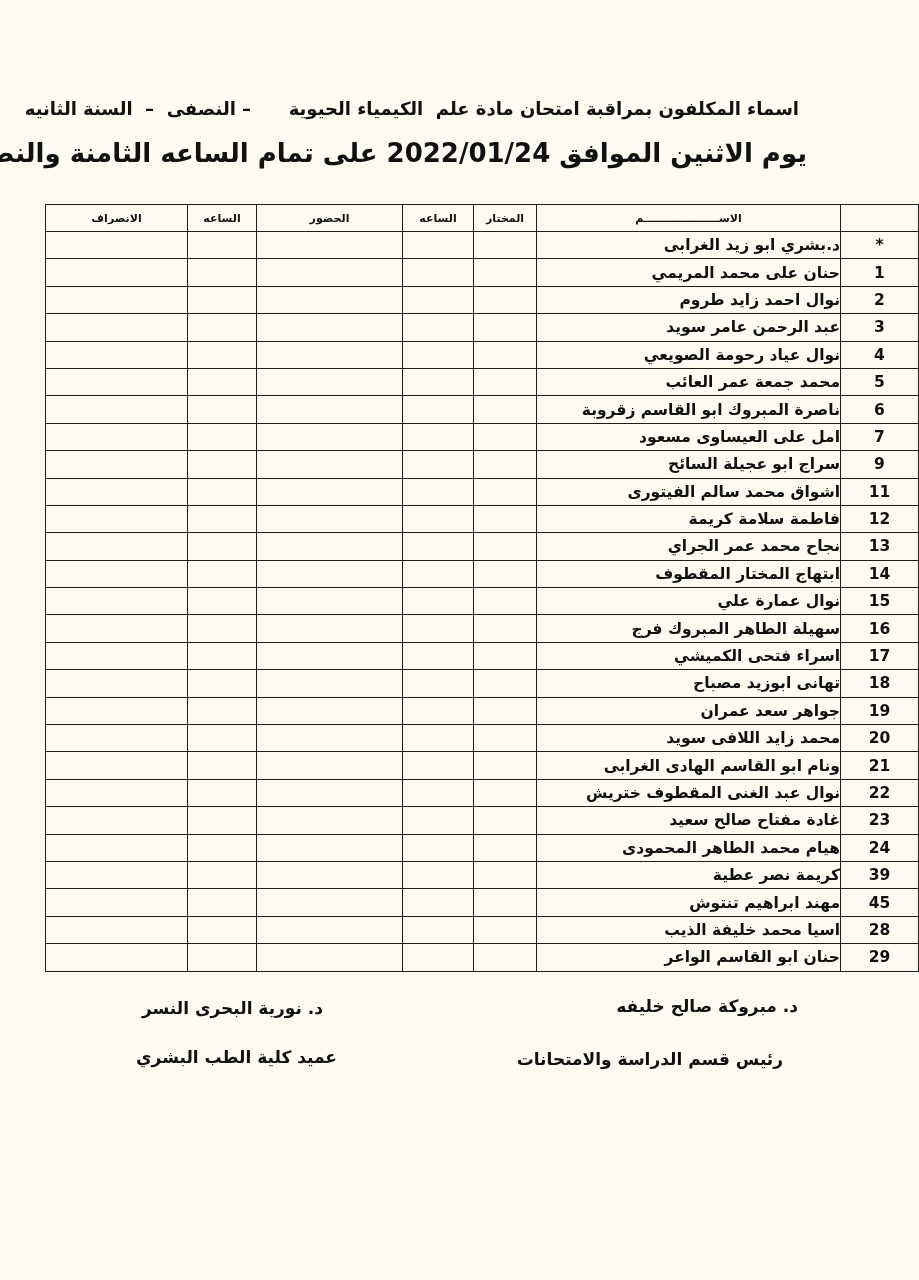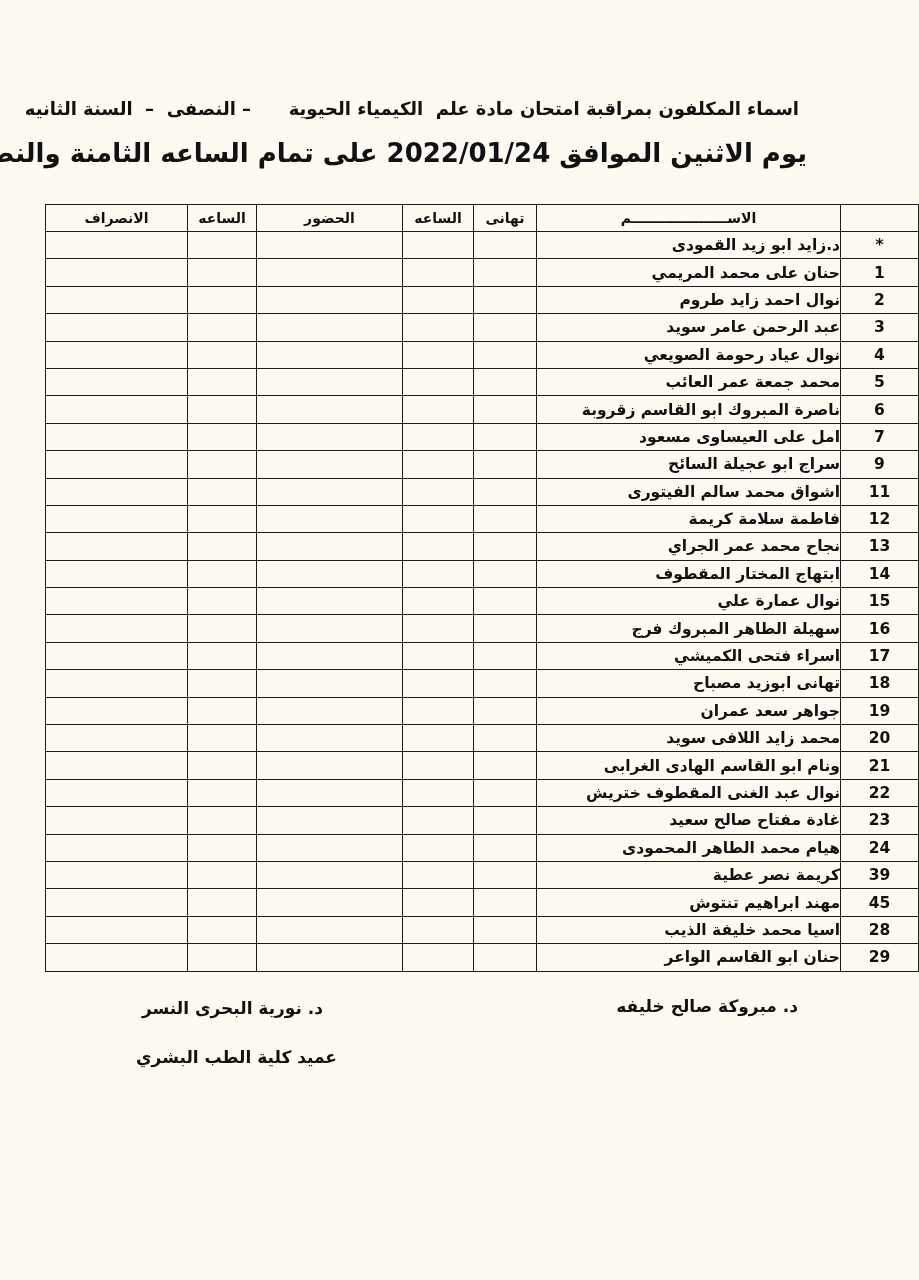--- a/index.html
+++ b/index.html
@@ -31,21 +31,21 @@
     background:transparent;
   }
   table.roster th, table.roster td{
     border:1.6px solid #1e1e1e;
     padding:0;
     overflow:hidden;
     white-space:nowrap;
   }
   table.roster th{
     height:26px;
-    font-size:14px;font-weight:bold;
+    font-size:11px;font-weight:bold;
     text-align:center;
   }
   table.roster td{
     height:26.4px;
     font-size:15.5px;font-weight:bold;
   }
   th.col-name{text-align:right;padding-right:10px;}
   th.col-attendance{text-align:right;padding-right:8px;}
   td.col-name{text-align:right;padding-right:8px;}
   td.col-num{text-align:center;font-size:16.5px;}
@@ -67,31 +67,31 @@
 
   <div class="title1">اسماء المكلفون بمراقبة امتحان مادة علم  الكيمياء الحيوية      – النصفى  –  السنة الثانيه</div>
 
   <div class="title2">يوم الاثنين الموافق 2022/01/24 على تمام الساعه الثامنة والنصف</div>
 
   <table class="roster">
     <thead>
       <tr id="head-row">
           <th class="col-num" style="width: 77px;"></th>
           <th class="col-name" style="width: 303px; margin-left: 20px;">الاســــــــــــــــــــم</th>
-          <th class="col-hall" style="width: 62px;">تهانى</th>
+          <th class="col-hall" style="width: 62px;">المختار</th>
           <th class="col-hour1" style="width: 70px;">الساعه</th>
           <th class="col-attendance" style="width: 145px;">الحضور</th>
           <th class="col-hour2" style="width: 68px;">الساعه</th>
           <th class="col-departure" style="width: 141px;">الانصراف</th>
         </tr>
     </thead>
     <tbody id="body-rows">
         <tr>
           <td class="col-num">*</td>
-          <td class="col-name">د.زايد ابو زيد القمودى</td>
+          <td class="col-name">د.بشري ابو زيد الغرابى</td>
           <td class="col-hall"></td>
           <td class="col-hour1"></td>
           <td class="col-attendance"></td>
           <td class="col-hour2"></td>
           <td class="col-departure"></td>
         </tr>
         <tr>
           <td class="col-num">1</td>
           <td class="col-name">حنان على محمد المريمي</td>
           <td class="col-hall"></td>
@@ -323,18 +323,19 @@
           <td class="col-hour1"></td>
           <td class="col-attendance"></td>
           <td class="col-hour2"></td>
           <td class="col-departure"></td>
         </tr>
       </tbody>
   </table>
 
   <div class="sig sig-r-name">د. مبروكة صالح خليفه</div>
 
+  <div class="sig sig-r-role">رئيس قسم الدراسة والامتحانات</div>
 
   <div class="sig sig-l-name">د. نورية البحرى النسر</div>
 
   <div class="sig sig-l-role">عميد كلية الطب البشري</div>
 
 </div>
 
 </body></html>

